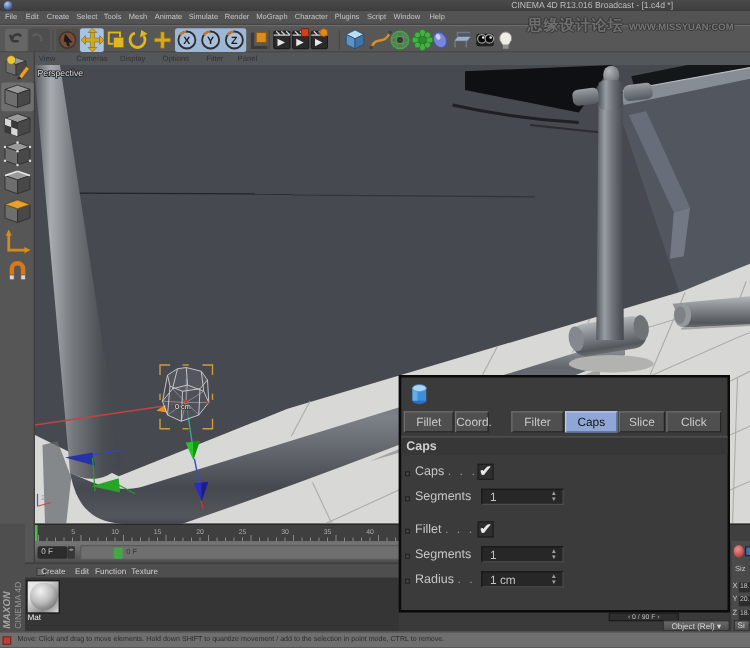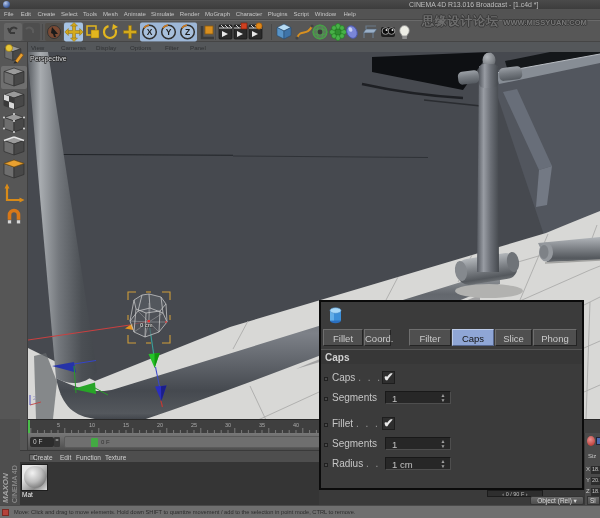--- a/index.html
+++ b/index.html
@@ -552,21 +552,21 @@
       <rect x="1" y="3.5" width="11" height="10" fill="#3d8fd8"></rect>
       <rect x="1" y="3.5" width="4" height="10" fill="#63aee8"></rect>
       <ellipse cx="6.5" cy="3.5" rx="5.5" ry="2.8" fill="#a8d8f8" stroke="#5090c8" stroke-width="0.6"></ellipse>
     </svg>
 <div class="tabs">
 <div class="tab" style="left:0px;width:40px;">Fillet</div>
 <div class="tab" style="left:41px;width:27px;">Coord.</div>
 <div class="tab" style="left:86px;width:42px;">Filter</div>
 <div class="tab tabsel" style="left:129px;width:42px;">Caps</div>
 <div class="tab" style="left:172px;width:37px;">Slice</div>
-<div class="tab" style="left:210px;width:44px;">Phong</div>
+<div class="tab" style="left:210px;width:44px;">Click</div>
 </div>
 <div class="sechead">Caps</div>
 <div class="dot" style="top:75px;"></div>
     <span class="lbl" style="top:70px;">Caps <span class="dots">. . . .</span></span>
     <div class="chk" style="top:69px;">✔</div>
 <div class="dot" style="top:95px;"></div>
     <span class="lbl" style="top:90px;">Segments</span>
     <div class="fld" style="top:89px;">1<span class="spn">▲<br>▼</span></div>
 <div class="dot" style="top:121px;"></div>
     <span class="lbl" style="top:116px;">Fillet <span class="dots">. . . .</span></span>

